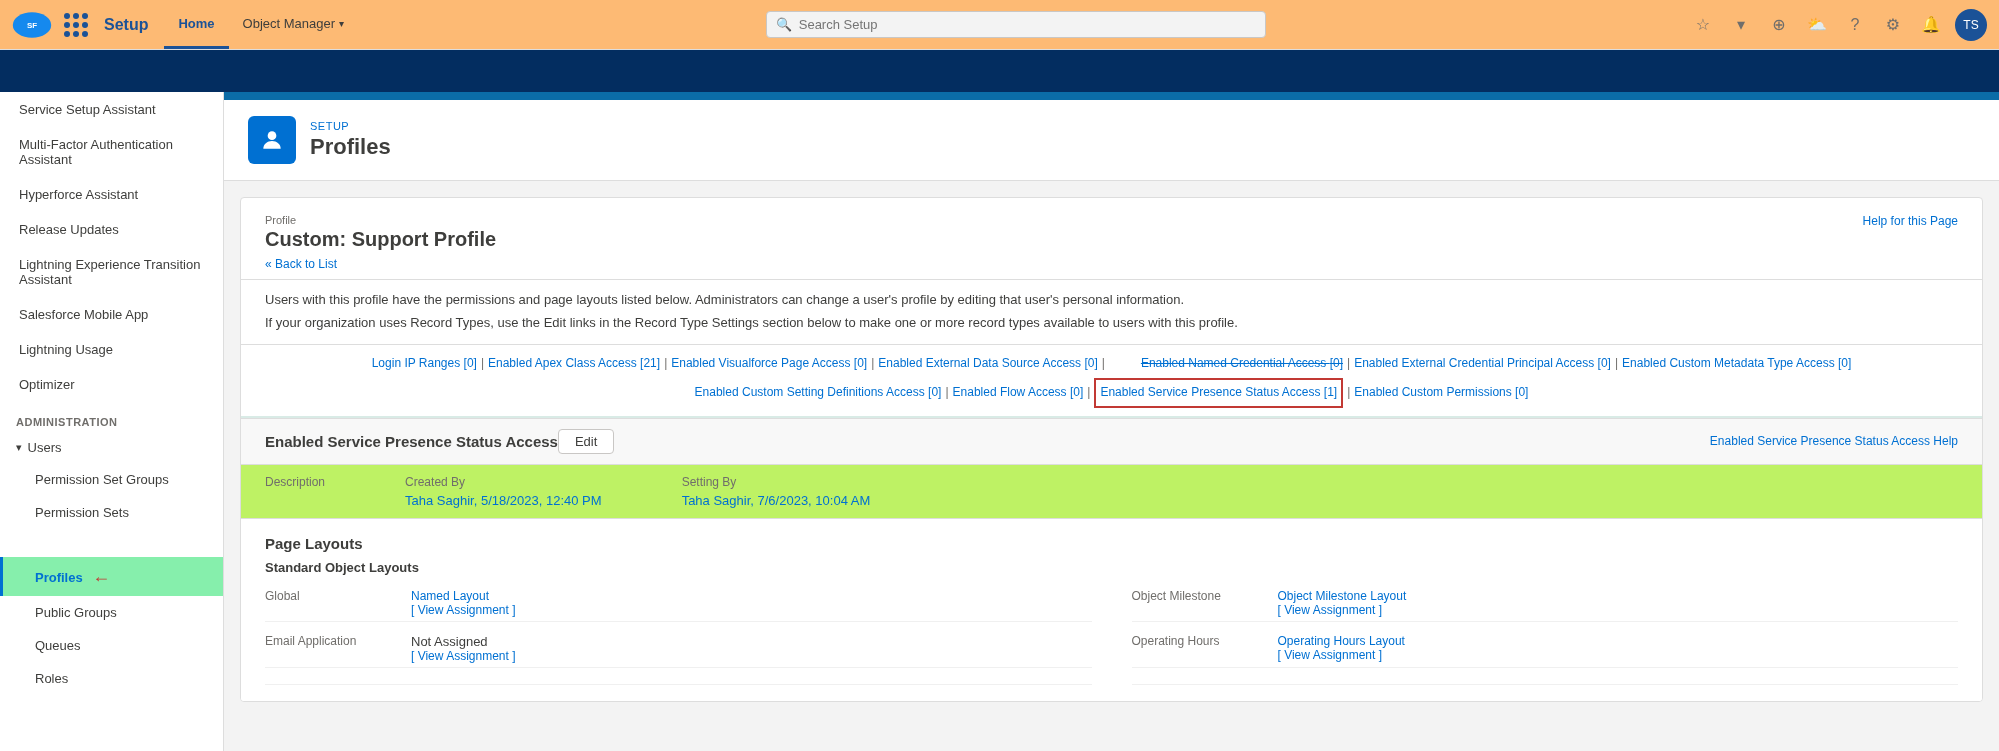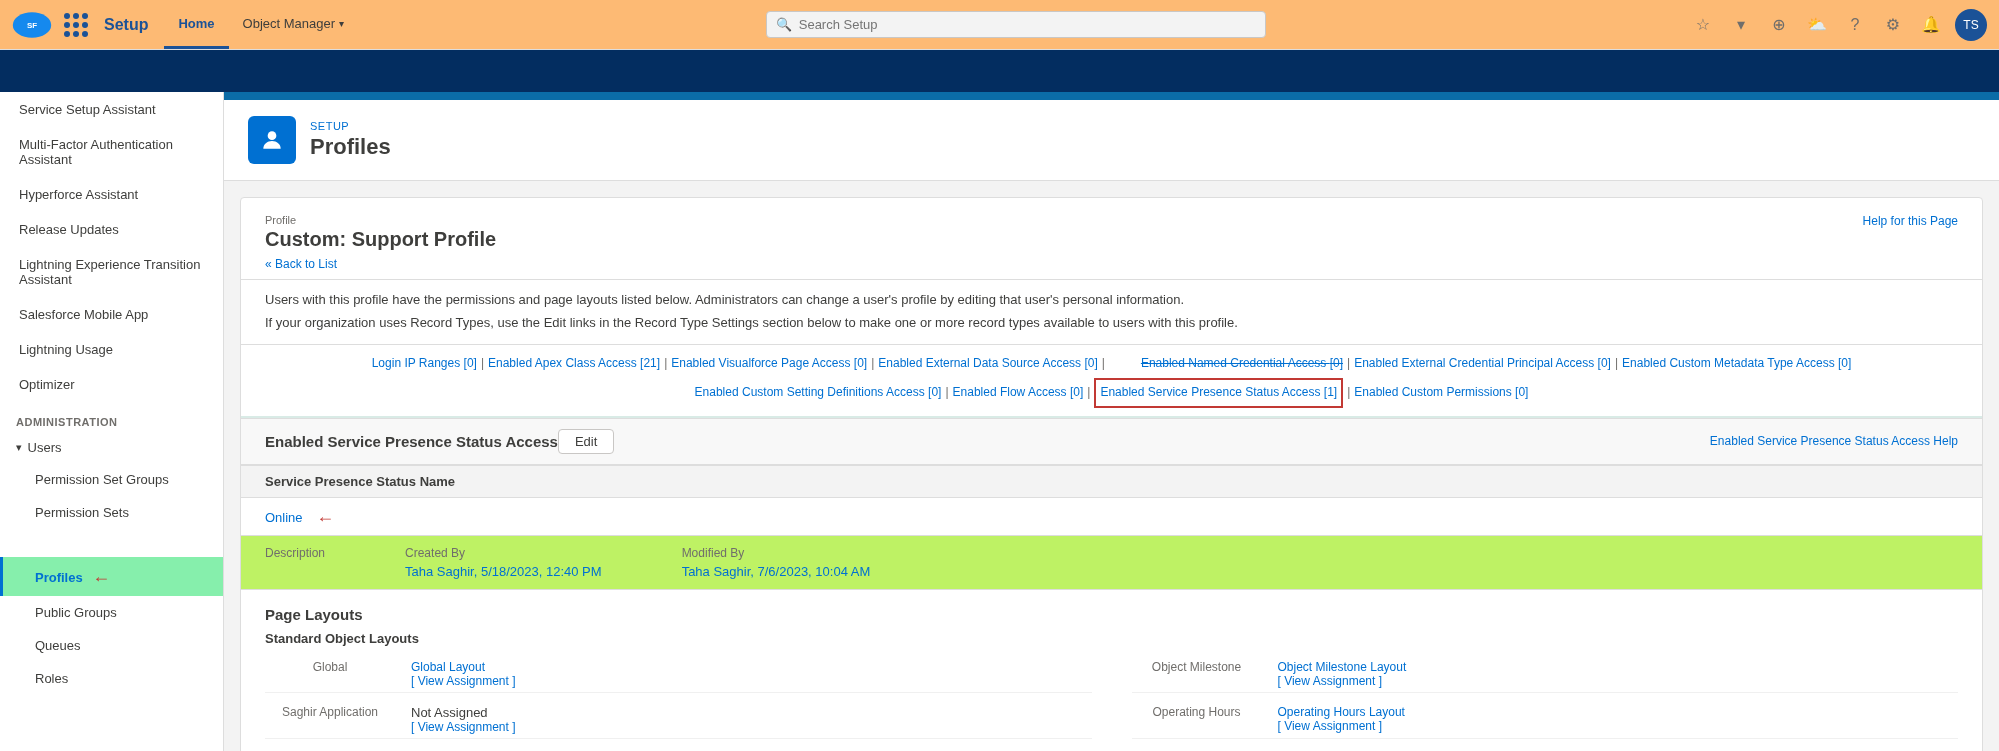--- a/index.html
+++ b/index.html
@@ -213,21 +213,21 @@
       padding: 16px 24px; background: #fff;
     }
     .layouts-section h3 { font-size: 15px; font-weight: 700; color: #3e3e3c; margin-bottom: 8px; }
     .layouts-section h4 { font-size: 13px; font-weight: 600; color: #3e3e3c; margin-bottom: 10px; }
     .layouts-grid {
       display: grid; grid-template-columns: 1fr 1fr; gap: 8px 40px; font-size: 13px;
     }
     .layout-row {
       display: flex; gap: 16px; align-items: flex-start; padding: 4px 0; border-bottom: 1px solid #f0f0f0;
     }
-    .layout-row .layout-label { color: #706e6b; min-width: 130px; text-align: center; font-size: 12px; }
+    .layout-row .layout-label { color: #706e6b; min-width: 130px; text-align: left; font-size: 12px; }
     .layout-row .layout-value { color: #3e3e3c; }
     .layout-row .layout-value a { color: #0070d2; display: block; font-size: 12px; cursor: pointer; }
 
     
     ::-webkit-scrollbar { width: 6px; height: 6px; }
     ::-webkit-scrollbar-track { background: #f3f3f3; }
     ::-webkit-scrollbar-thumb { background: #c9c7c5; border-radius: 3px; }
   </style>
 </head>
 <body>
@@ -405,76 +405,61 @@
       </div>
 
       <div class="section-header">
         <h3>Enabled Service Presence Status Access</h3>
         <div style="display:flex; align-items:center; gap:16px;">
           <button class="edit-btn">Edit</button>
         </div>
         <a class="section-help-link" style="margin-left:auto;">Enabled Service Presence Status Access Help</a>
       </div>
 
-      <table class="presence-table">
-        <thead>
-          <tr>
-            <th>Service Presence Status Name</th>
-          </tr>
-        </thead>
-        <tbody>
-          <tr>
-            <td>
-              <a>Online</a>
-              <span style="color:#c23934; font-size:18px; margin-left:10px;">←</span>
-            </td>
-          </tr>
-        </tbody>
-      </table>
 
       <div class="metadata-section">
         <div class="meta-group">
           <span class="meta-label">Description</span>
         </div>
         <div class="meta-group">
           <span class="meta-label">Created By</span>
           <span class="meta-value">
             <a class="meta-link">Taha Saghir, 5/18/2023, 12:40 PM</a>
           </span>
         </div>
         <div class="meta-group">
-          <span class="meta-label">Modified By</span>
+          <span class="meta-label">Setting By</span>
           <span class="meta-value">
             <a class="meta-link">Taha Saghir, 7/6/2023, 10:04 AM</a>
           </span>
         </div>
       </div>
 
       <div class="layouts-section">
         <h3>Page Layouts</h3>
         <h4 style="margin-top:8px;">Standard Object Layouts</h4>
         <div class="layouts-grid">
 
           <div class="layout-row">
             <span class="layout-label">Global</span>
             <div class="layout-value">
-              <a>Global Layout</a>
+              <a>Named Layout</a>
               <a>[ View Assignment ]</a>
             </div>
           </div>
           <div class="layout-row">
             <span class="layout-label">Object Milestone</span>
             <div class="layout-value">
               <a>Object Milestone Layout</a>
               <a>[ View Assignment ]</a>
             </div>
           </div>
 
           <div class="layout-row">
-            <span class="layout-label">Saghir Application</span>
+            <span class="layout-label">Email Application</span>
             <div class="layout-value">
               <span>Not Assigned</span>
               <a>[ View Assignment ]</a>
             </div>
           </div>
           <div class="layout-row">
             <span class="layout-label">Operating Hours</span>
             <div class="layout-value">
               <a>Operating Hours Layout</a>
               <a>[ View Assignment ]</a>

